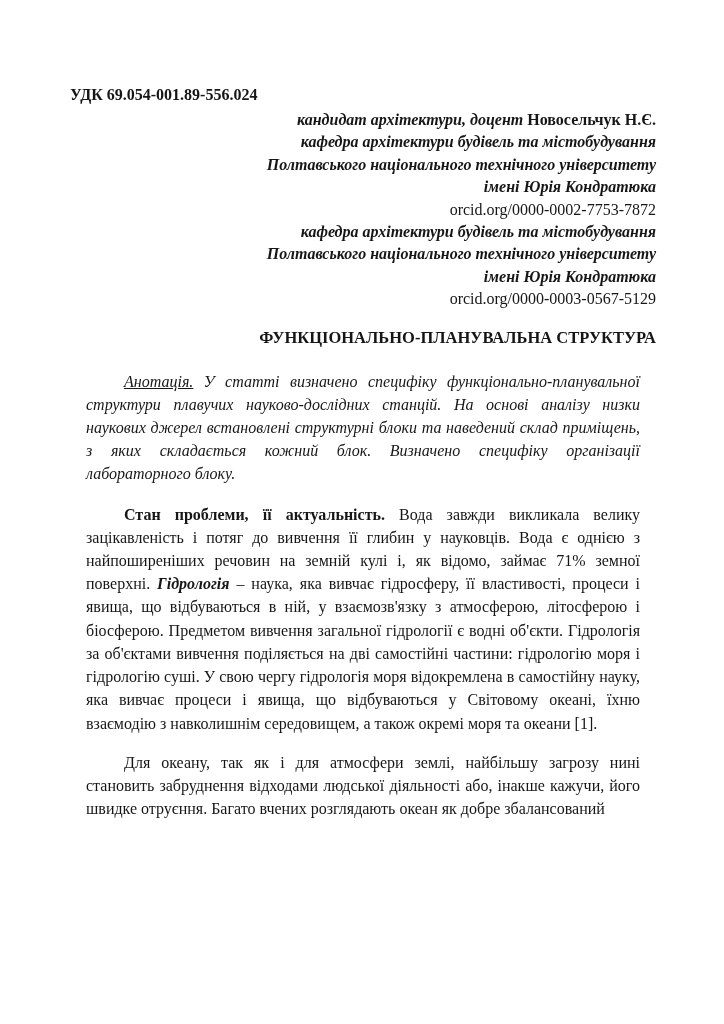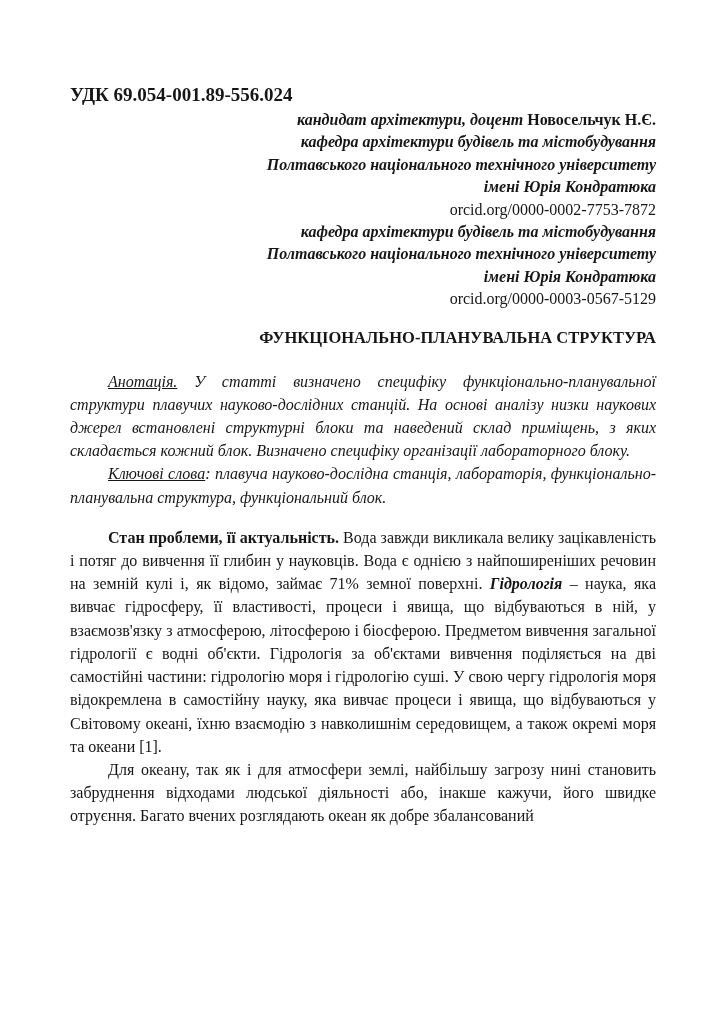--- a/index.html
+++ b/index.html
@@ -13,40 +13,40 @@
     box-sizing: border-box;
     width: 724px;
     height: 1024px;
     padding: 84px 68px 30px 70px;
     font-family: "Liberation Serif", "DejaVu Serif", serif;
     color: #161616;
     font-size: 16px;
   }
   .udc {
     font-weight: bold;
-    font-size: 19px;
+    font-size: 16px;
     line-height: 21px;
   }
   .authors {
     margin-top: 4px;
     text-align: right;
     font-size: 16px;
     line-height: 22.4px;
   }
   .it { font-style: italic; font-weight: bold; }
   .b  { font-weight: bold; }
   .u  { text-decoration: underline; }
   .title {
     margin-top: 16px;
     text-align: right;
     font-weight: bold;
     font-size: 16.5px;
     line-height: 22px;
   }
-  p { margin: 0; }
+  p { margin: 16px; }
   .para {
     text-align: justify;
     text-indent: 38px;
     line-height: 23.2px;
     font-size: 16px;
   }
   .abstract { margin-top: 21px; font-style: italic; }
   .keywords { font-style: italic; }
   .body-start { margin-top: 17px; }
 </style>
@@ -68,19 +68,18 @@
     <div class="it">імені Юрія Кондратюка</div>
     <div>orcid.org/0000-0003-0567-5129</div>
   </div>
 
   <div class="title">
     <div>ФУНКЦІОНАЛЬНО-ПЛАНУВАЛЬНА СТРУКТУРА</div>
   </div>
 
   <p class="para abstract"><span class="u">Анотація.</span><span> У статті визначено специфіку функціонально-планувальної структури плавучих науково-дослідних станцій. На основі аналізу низки наукових джерел встановлені структурні блоки та наведений склад приміщень, з яких складається кожний блок. Визначено специфіку організації лабораторного блоку.</span></p>
 
-  <p class="para keywords"><span class="u">Ключові слова</span><span>: плавуча науково-дослідна станція, лабораторія, функціонально-планувальна структура, функціональний блок.</span></p>
 
   <p class="para body-start"><span class="b">Стан проблеми, її актуальність.</span><span> Вода завжди викликала велику зацікавленість і потяг до вивчення її глибин у науковців. Вода є однією з найпоширеніших речовин на земній кулі і, як відомо, займає 71% земної поверхні. </span><span class="it">Гідрологія</span><span> – наука, яка вивчає гідросферу, її властивості, процеси і явища, що відбуваються в ній, у взаємозв'язку з атмосферою, літосферою і біосферою. Предметом вивчення загальної гідрології є водні об'єкти. Гідрологія за об'єктами вивчення поділяється на дві самостійні частини: гідрологію моря і гідрологію суші. У свою чергу гідрологія моря відокремлена в самостійну науку, яка вивчає процеси і явища, що відбуваються у Світовому океані, їхню взаємодію з навколишнім середовищем, а також окремі моря та океани [1].</span></p>
 
   <p class="para"><span>Для океану, так як і для атмосфери землі, найбільшу загрозу нині становить забруднення відходами людської діяльності або, інакше кажучи, його швидке отруєння. Багато вчених розглядають океан як добре збалансований</span></p>
 
 </div>
 
 </body></html>

